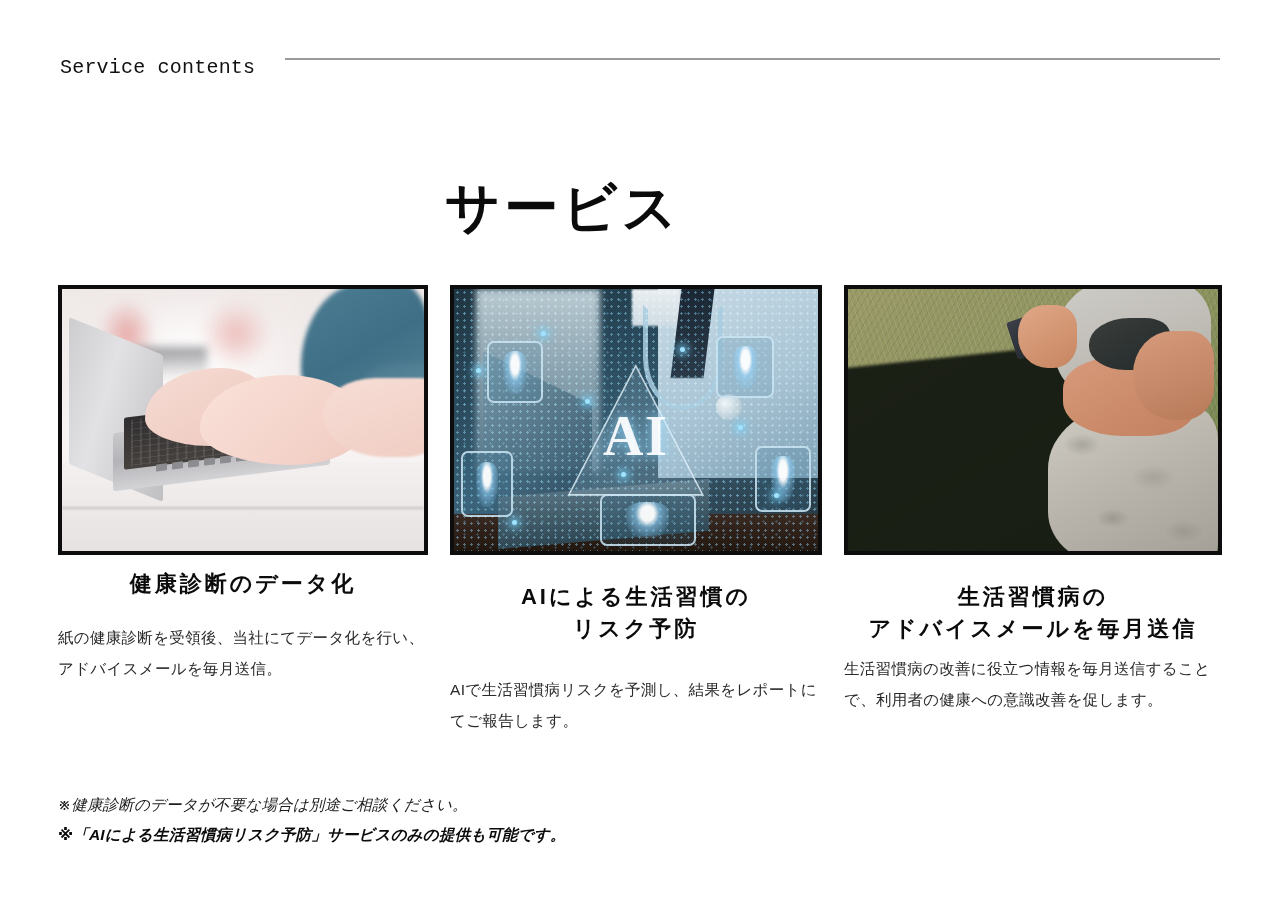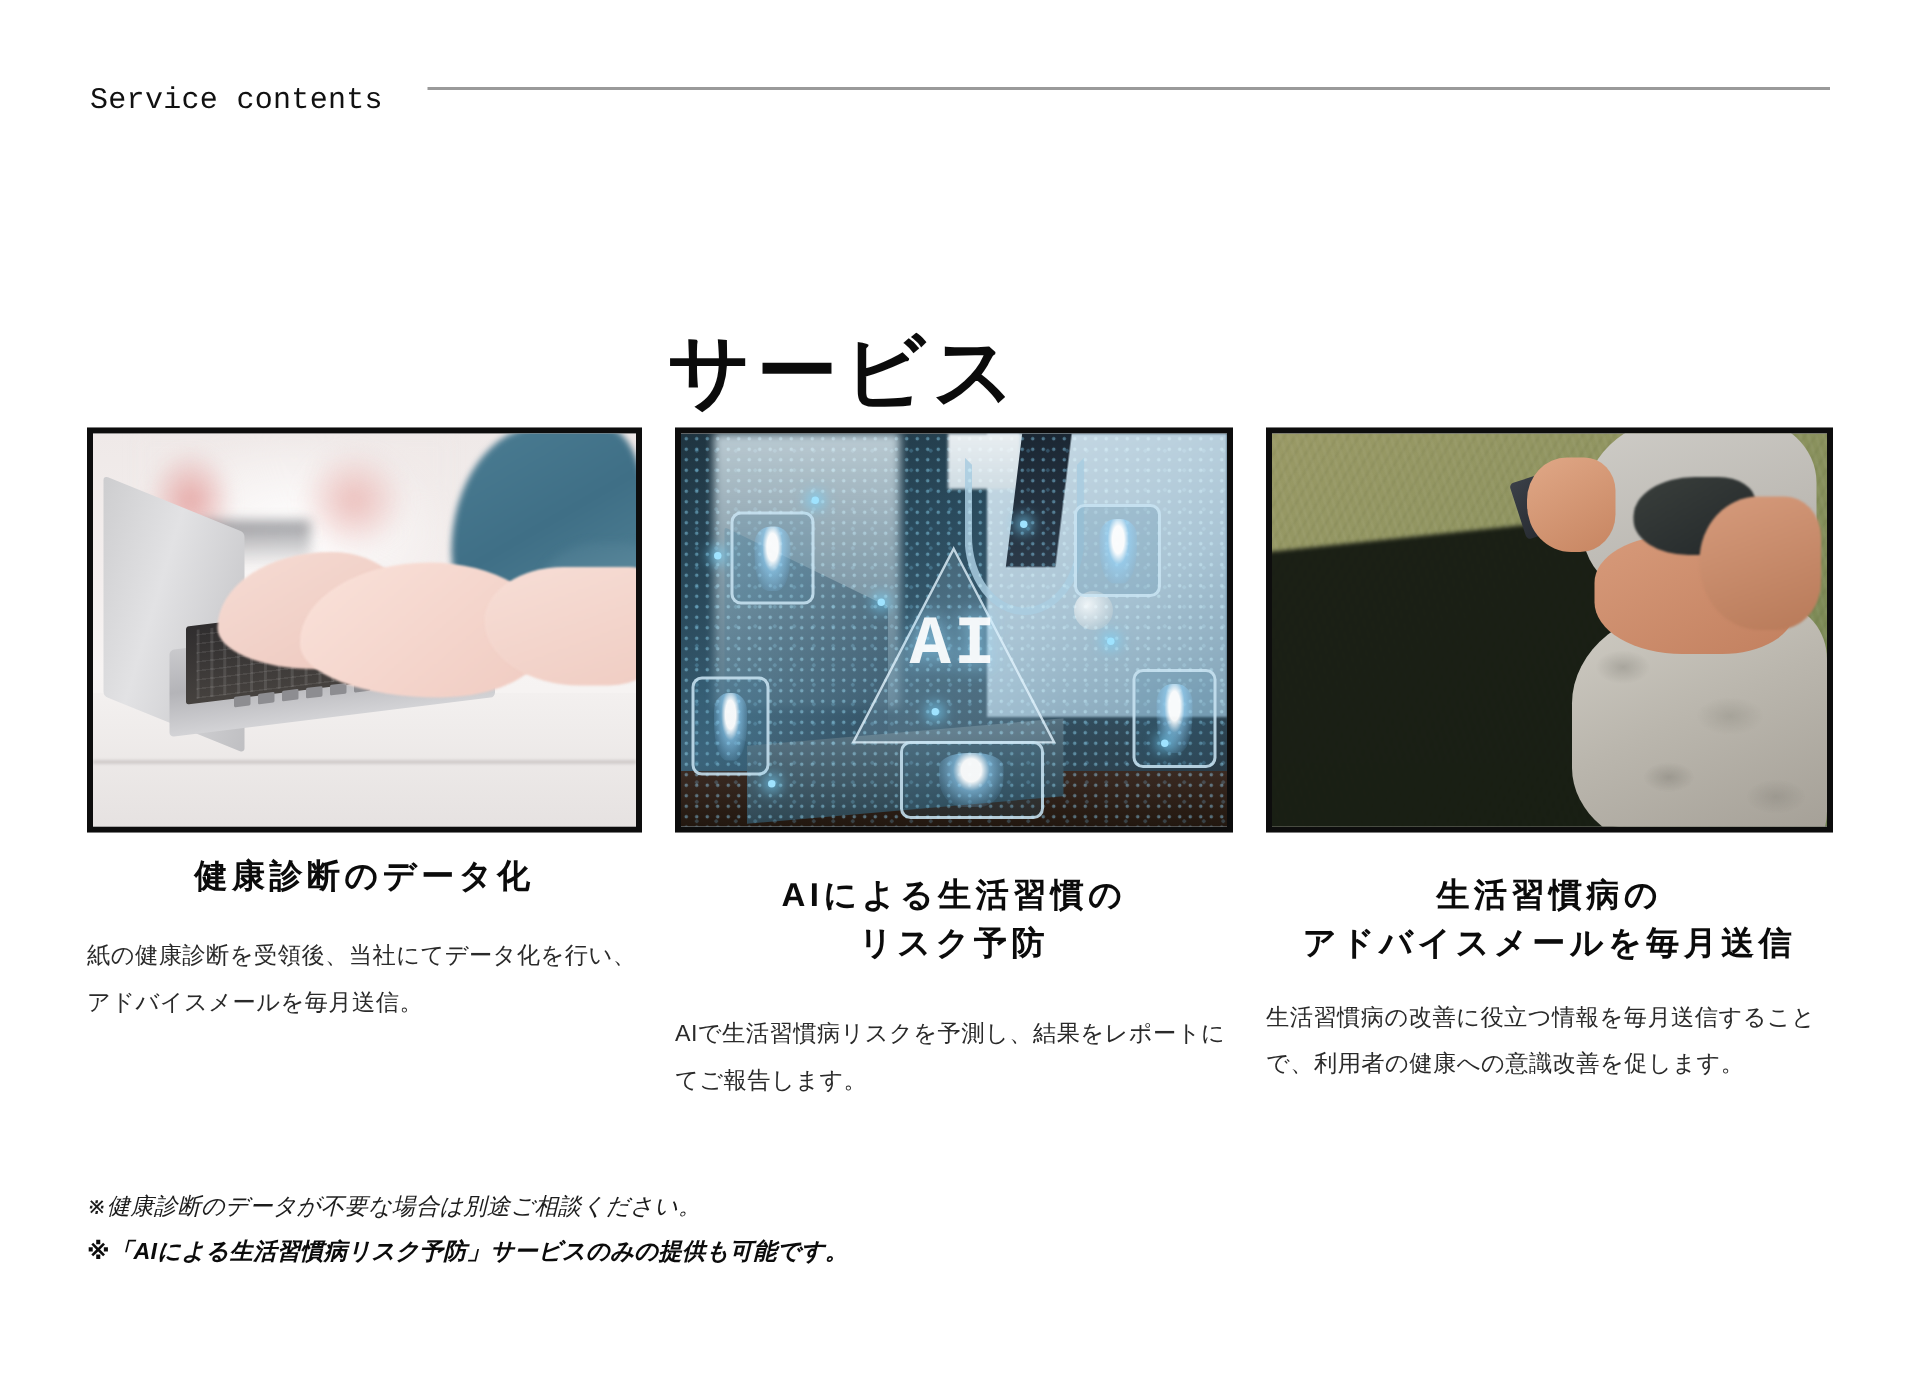--- a/index.html
+++ b/index.html
@@ -12,21 +12,21 @@
   .page { position: relative; width: 1280px; height: 915px; background: #fff; }
 
   
   .header { position: absolute; left: 60px; top: 56px; width: 1160px; height: 34px;
             display: flex; align-items: flex-start; font-family: Liberation Mono, monospace; }
   .header-label { font-size: 20px; color: #111; letter-spacing: .2px; white-space: nowrap; }
   .header-rule { flex: 1; height: 2px; background: #9a9a9a; margin-left: 30px; margin-top: 2px; }
 
   
   .main-title { position: absolute; left: 0; top: 172px; width: 1126px; text-align: center;
-                font-size: 54px; font-weight: 700; color: #0b0b0b; letter-spacing: 4px; margin-top: 40px; }
+                font-size: 54px; font-weight: 700; color: #0b0b0b; letter-spacing: 4px; }
 
   
   .cols { position: absolute; left: 58px; top: 285px; width: 1164px; display: flex; gap: 22px; }
   .col { width: 370px; }
   .col.c2 { width: 372px; }
   .col.c3 { width: 378px; }
 
   
   .photo-frame { width: 100%; height: 270px; border: 4px solid #0d0d0d; background: #ddd;
                  position: relative; overflow: hidden; }
@@ -113,22 +113,22 @@
   .p2-dots { position: absolute; inset: 0;
     background-image:
       radial-gradient(circle, rgba(120,200,240,.55) 1px, rgba(0,0,0,0) 1.4px),
       radial-gradient(circle, rgba(90,170,215,.32) 1px, rgba(0,0,0,0) 1.4px);
     background-size: 7px 7px, 13px 13px;
     background-position: 0 0, 4px 5px;
     mix-blend-mode: screen; opacity: .85; }
   .p2-tri { position: absolute; left: 30%; top: 26%; width: 40%; height: 56%; }
   .p2-tri svg { width: 100%; height: 100%; display: block; }
   .p2-ai { position: absolute; left: 0; top: 44%; width: 100%; text-align: center;
-    font-family: Liberation Mono, monospace; font-weight: 700;
-    font-size: 46px; color: rgba(255,255,255,.92);
+    font-family: Liberation Serif, serif; font-weight: 700;
+    font-size: 56px; color: rgba(255,255,255,.92);
     text-shadow: 0 0 14px rgba(150,220,255,.9); letter-spacing: 2px; }
   .p2-card { position: absolute; border: 2px solid rgba(205,230,245,.85); border-radius: 7px;
     background: rgba(60,120,155,.18); display: flex; align-items: center; justify-content: center; }
   .p2-card .body { width: 46%; height: 74%;
     background: radial-gradient(ellipse at 50% 32%, rgba(255,255,255,.95) 0 22%, rgba(150,215,255,.55) 40%, rgba(120,190,240,.12) 75%);
     border-radius: 45% 45% 38% 38% / 26% 26% 55% 55%; }
   .c-a { left: 9%; top: 20%; width: 56px; height: 62px; }
   .c-b { left: 2%; top: 62%; width: 52px; height: 66px; }
   .c-c { right: 12%; top: 18%; width: 58px; height: 62px; }
   .c-d { right: 2%; top: 60%; width: 56px; height: 66px; }
@@ -178,21 +178,21 @@
 
   
   .card-title { margin-top: 26px; text-align: center; font-size: 22px; font-weight: 700;
                 color: #0b0b0b; letter-spacing: 3px; line-height: 1.45; }
   .card-title .ln { display: block; }
   .card-body { margin-top: 29px; font-size: 15.5px; color: #2a2a2a; line-height: 2.0;
                letter-spacing: .3px; text-align: left; }
 
   .c1 .card-title { margin-top: 13px; }
   .c1 .card-body { margin-top: 22px; }
-  .c3 .card-body { margin-top: 18px; }
+  .c3 .card-body { margin-top: 8px; }
 
   
   .notes { position: absolute; left: 58px; top: 790px; width: 900px; font-style: italic; }
   .note { font-size: 15.5px; color: #1c1c1c; line-height: 1.95; letter-spacing: .2px; }
   .note.bold { font-weight: 700; color: #0b0b0b; }
 </style>
 </head>
 <body>
 
 <div class="page">

